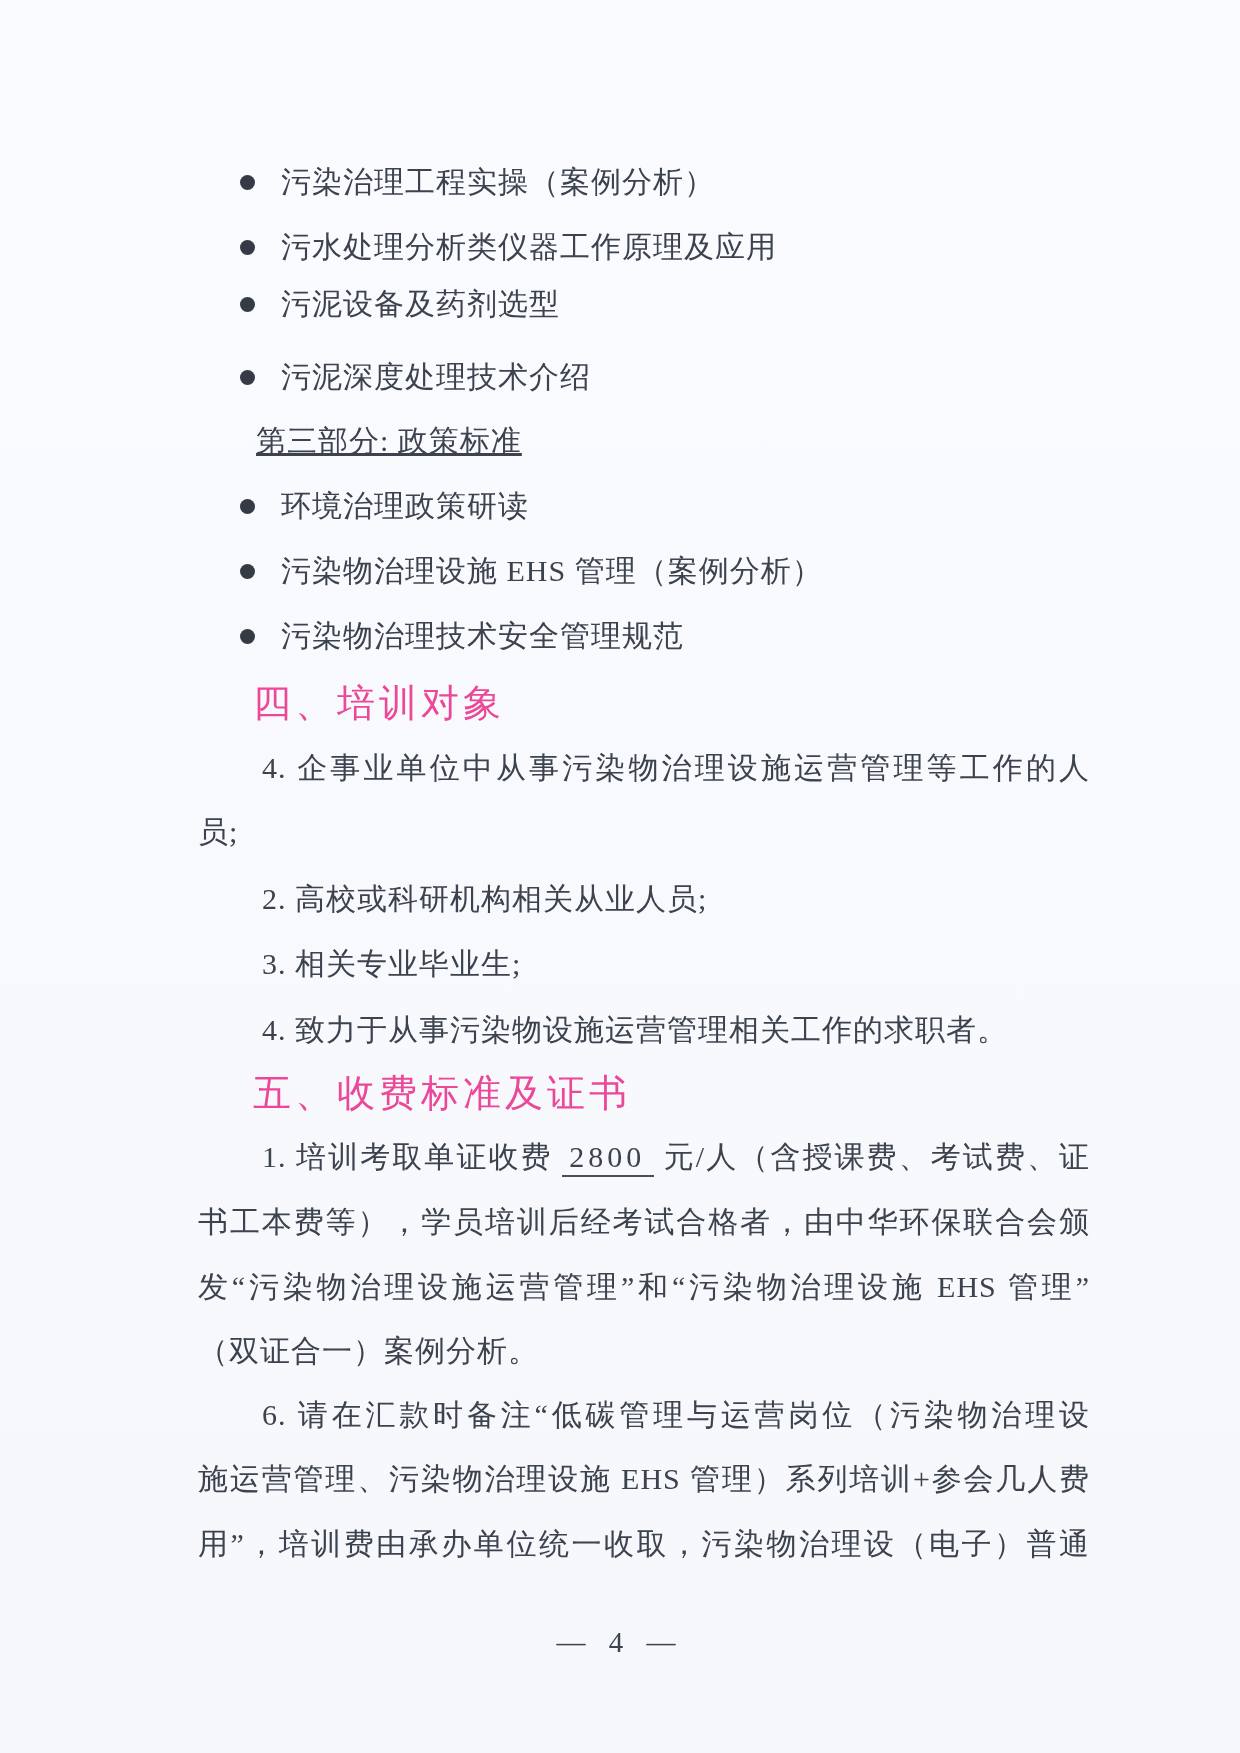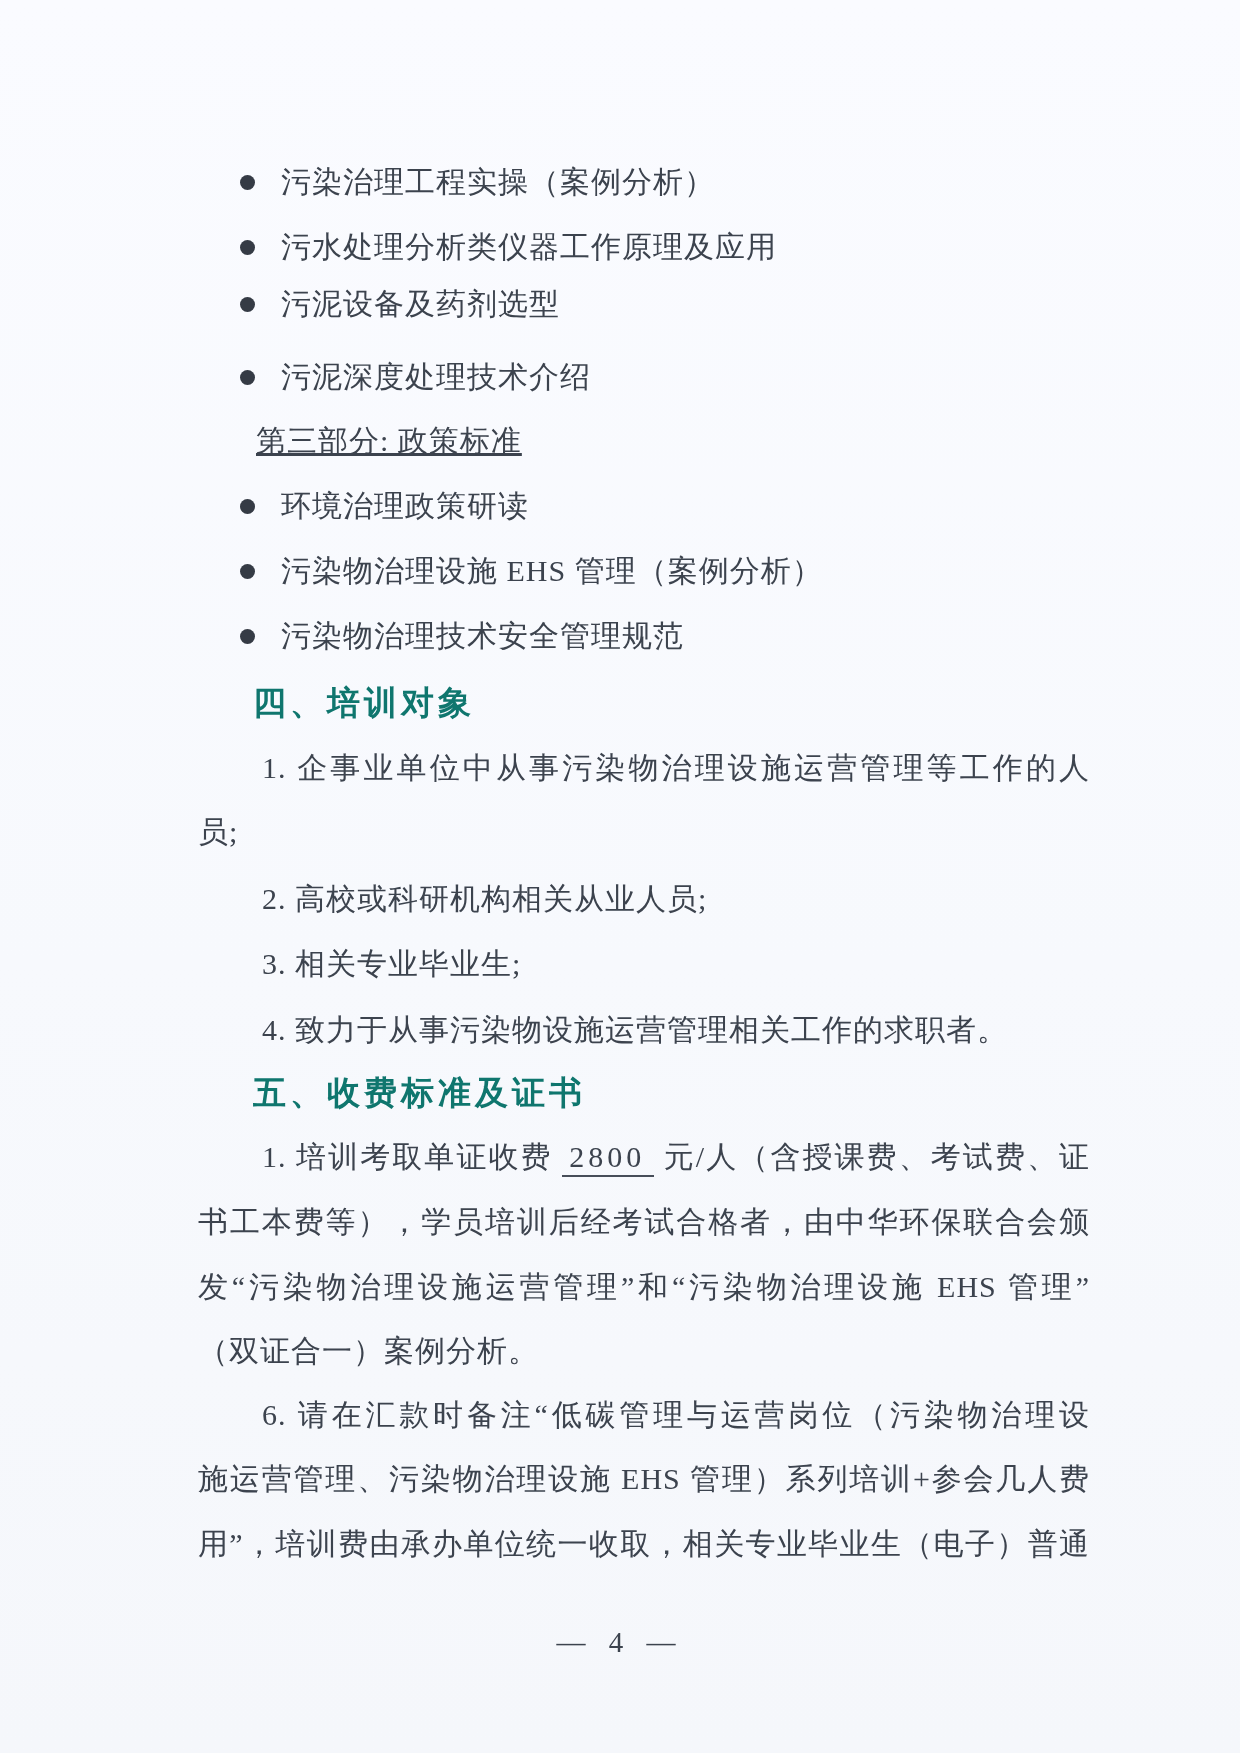--- a/index.html
+++ b/index.html
@@ -22,22 +22,22 @@
   
   .bullet{left:240px;display:flex;align-items:center;}
   .dot{
     width:15px;height:15px;border-radius:50%;
     background:#353b45;margin-right:26px;flex:none;
   }
   
   .sub{left:256px;text-decoration:underline;}
   
   .hd{
-    left:253px;font-weight:700;font-size:33px;
-    letter-spacing:4px;color:#0f766e;
+    left:253px;font-weight:400;font-size:38px;
+    letter-spacing:4px;color:#ec4899;
   }
   
   .pf{left:262px;}
   
   .pc{left:198px;}
   
   .jst{
     white-space:normal;
     text-align:justify;text-align-last:justify;
     overflow:visible;
@@ -94,32 +94,32 @@
     <span>污染物治理设施 EHS 管理（案例分析）</span>
   </div>
 
   <div class="ln bullet" style="top:604px">
     <span class="dot"></span>
     <span>污染物治理技术安全管理规范</span>
   </div>
 
   <div class="ln hd" style="top:671px">四、培训对象</div>
 
-  <div class="ln pf jst" style="top:736px">1. 企事业单位中从事污染物治理设施运营管理等工作的人</div>
+  <div class="ln pf jst" style="top:736px">4. 企事业单位中从事污染物治理设施运营管理等工作的人</div>
   <div class="ln pc" style="top:800px">员;</div>
   <div class="ln pf" style="top:867px">2. 高校或科研机构相关从业人员;</div>
   <div class="ln pf" style="top:932px">3. 相关专业毕业生;</div>
   <div class="ln pf" style="top:998px">4. 致力于从事污染物设施运营管理相关工作的求职者。</div>
 
   <div class="ln hd" style="top:1061px">五、收费标准及证书</div>
 
   <div class="ln pf jst" style="top:1125px"><span>1. 培训考取单证收费</span> <span class="uline">2800</span> <span>元/人（含授课费、考试费、证</span></div>
 
   <div class="ln pc jst" style="top:1190px">书工本费等），学员培训后经考试合格者，由中华环保联合会颁</div>
   <div class="ln pc jst" style="top:1255px">发“污染物治理设施运营管理”和“污染物治理设施 EHS 管理”</div>
   <div class="ln pc" style="top:1319px">（双证合一）案例分析。</div>
   <div class="ln pf jst" style="top:1383px">6. 请在汇款时备注“低碳管理与运营岗位（污染物治理设</div>
   <div class="ln pc jst" style="top:1447px">施运营管理、污染物治理设施 EHS 管理）系列培训+参会几人费</div>
-  <div class="ln pc jst" style="top:1512px">用”，培训费由承办单位统一收取，相关专业毕业生（电子）普通</div>
+  <div class="ln pc jst" style="top:1512px">用”，培训费由承办单位统一收取，污染物治理设（电子）普通</div>
 
   <div class="footer">— 4 —</div>
 
 </div>
 
 </body></html>

